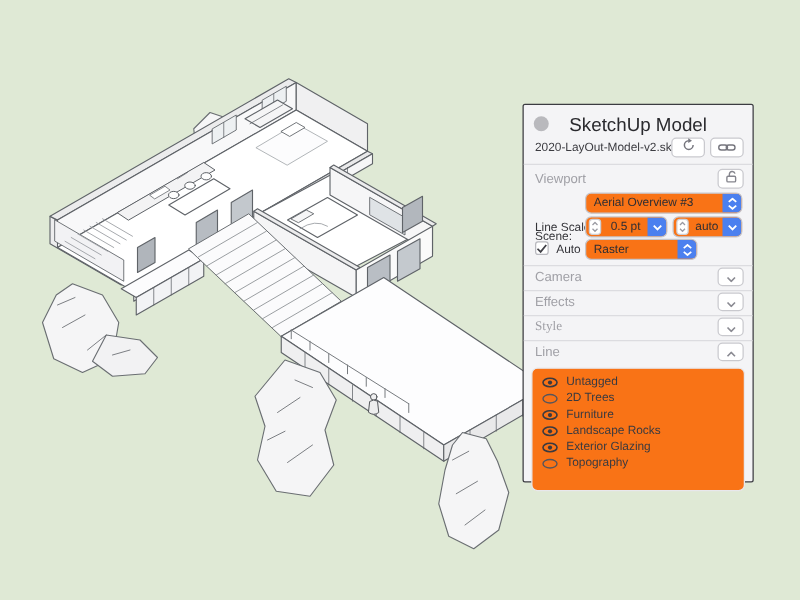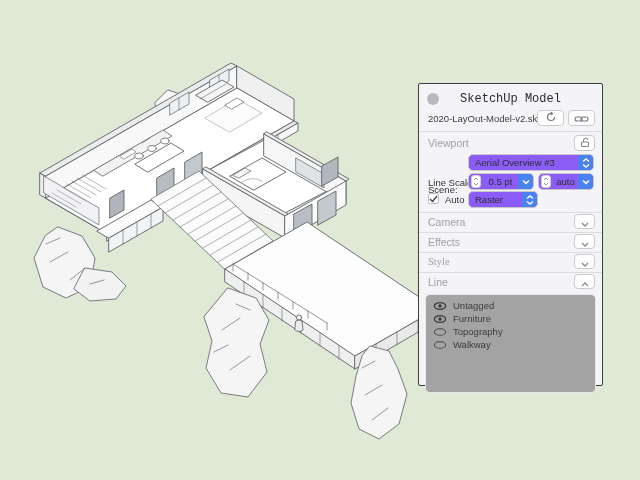--- a/index.html
+++ b/index.html
@@ -12,38 +12,38 @@
   #model-canvas{position:absolute;left:0;top:0;}
 
   
   .panel{
     position:absolute;left:418px;top:83px;width:185px;height:303px;
     background:#f4f4f6;border:1.5px solid #3c3c42;border-radius:2px;
     box-sizing:border-box;color:#2e2e33;
   }
   .abs{position:absolute;}
   .hdr-dot{left:8px;top:9px;width:12px;height:12px;border-radius:50%;background:#b9b9bd;}
-  .hdr-title{left:0;right:0;top:8px;text-align:center;font-size:12px;color:#2a2a2e;font-family:Liberation Mono, monospace;}
+  .hdr-title{left:0;right:0;top:8px;text-align:center;font-size:15px;color:#2a2a2e;}
   .hdr-file{left:9px;top:29px;font-size:9.5px;color:#3c3c41;}
   .sm-btn{height:16px;background:#fff;border:1px solid #c9c9ce;border-radius:4px;
     display:flex;align-items:center;justify-content:center;box-sizing:border-box;}
   .divider{left:0;right:0;height:1px;background:#dcdce0;}
   .sec-label{font-size:10.5px;color:#a0a0a6;}
   .fld-label{font-size:9.5px;color:#333338;}
-  .combo{background:#8b5cf6;border:1px solid #c6c6cb;border-radius:5px;box-sizing:border-box;
+  .combo{background:#f97316;border:1px solid #c6c6cb;border-radius:5px;box-sizing:border-box;
     display:flex;align-items:center;overflow:hidden;}
   .combo .txt{flex:1;font-size:9.5px;color:#2e2e33;padding-left:6px;white-space:nowrap;overflow:hidden;}
   .combo .txt.center{padding-left:2px;text-align:center;}
   .blue-cap{width:15px;align-self:stretch;background:#4b80ef;display:flex;align-items:center;justify-content:center;flex:0 0 15px;}
   .mini-stepper{width:10px;height:13px;margin-left:2px;background:#fff;border:1px solid #cfcfd4;border-radius:3px;
     display:flex;align-items:center;justify-content:center;flex:0 0 10px;box-sizing:border-box;}
   .checkbox{width:11px;height:11px;background:#fff;border:1px solid #b9b9bf;border-radius:2.5px;
     display:flex;align-items:center;justify-content:center;box-sizing:border-box;}
   .disc-btn{width:21px;height:15px;}
-  .tags-box{left:6px;top:198px;width:171px;height:99px;background:#a3a3a3;border:1px solid #e8e8ec;
+  .tags-box{left:6px;top:198px;width:171px;height:99px;background:#f97316;border:1px solid #e8e8ec;
     border-radius:5px;box-sizing:border-box;padding-top:4px;}
   .tag-row{height:13px;display:flex;align-items:center;padding-left:7px;}
   .tag-row .eye{width:15px;height:10px;margin-right:5px;flex:0 0 15px;display:flex;align-items:center;}
   .tag-row .tname{font-size:9.5px;color:#3a3a40;}
 </style>
 </head>
 <body>
 
 <svg id="model-canvas" width="640" height="480" viewBox="0 0 640 480" stroke-linejoin="round" stroke-linecap="round">
 
@@ -253,21 +253,21 @@
         </svg>
     </span>
   </div>
 
   <div class="abs checkbox" style="left:9px;top:109px;">
     <svg width="9" height="8" viewBox="0 0 9 8">
         <polyline points="1,4 3.5,6.5 8,1" fill="none" stroke="#3f3f46" stroke-width="1.4"></polyline>
       </svg>
   </div>
   <div class="abs fld-label" style="left:26px;top:110px;">Auto</div>
-  <div class="abs combo" style="left:49px;top:107px;width:70px;height:17px;">
+  <div class="abs combo" style="left:49px;top:107px;width:90px;height:17px;">
     <span class="txt">Raster</span>
     <span class="blue-cap">
       <svg width="8" height="10" viewBox="0 0 8 10">
           <polyline points="1,3.5 4,1 7,3.5" stroke="#fff" fill="none" stroke-width="1.4"></polyline>
           <polyline points="1,6.5 4,9 7,6.5" stroke="#fff" fill="none" stroke-width="1.4"></polyline>
         </svg>
     </span>
   </div>
 
   <div class="abs divider" style="top:128px;"></div>
@@ -309,36 +309,54 @@
           <svg width="14" height="10" viewBox="0 0 14 10">
             <ellipse cx="7" cy="5" rx="5.6" ry="3.4" fill="none" stroke="#3a3a40" stroke-width="1.3"></ellipse>
             <circle cx="7" cy="5" r="1.7" fill="#3a3a40"></circle>
           </svg>
         </span>
       <span class="tname">Untagged</span>
     </div>
     <div class="tag-row">
       <span class="eye">
           <svg width="14" height="10" viewBox="0 0 14 10">
+            <ellipse cx="7" cy="5" rx="5.6" ry="3.4" fill="none" stroke="#55555c" stroke-width="1.1"></ellipse>
+          </svg>
+        </span>
+      <span class="tname">2D Trees</span>
+    </div>
+    <div class="tag-row">
+      <span class="eye">
+          <svg width="14" height="10" viewBox="0 0 14 10">
             <ellipse cx="7" cy="5" rx="5.6" ry="3.4" fill="none" stroke="#3a3a40" stroke-width="1.3"></ellipse>
             <circle cx="7" cy="5" r="1.7" fill="#3a3a40"></circle>
           </svg>
         </span>
       <span class="tname">Furniture</span>
     </div>
     <div class="tag-row">
       <span class="eye">
           <svg width="14" height="10" viewBox="0 0 14 10">
+            <ellipse cx="7" cy="5" rx="5.6" ry="3.4" fill="none" stroke="#3a3a40" stroke-width="1.3"></ellipse>
+            <circle cx="7" cy="5" r="1.7" fill="#3a3a40"></circle>
+          </svg>
+        </span>
+      <span class="tname">Landscape Rocks</span>
+    </div>
+    <div class="tag-row">
+      <span class="eye">
+          <svg width="14" height="10" viewBox="0 0 14 10">
+            <ellipse cx="7" cy="5" rx="5.6" ry="3.4" fill="none" stroke="#3a3a40" stroke-width="1.3"></ellipse>
+            <circle cx="7" cy="5" r="1.7" fill="#3a3a40"></circle>
+          </svg>
+        </span>
+      <span class="tname">Exterior Glazing</span>
+    </div>
+    <div class="tag-row">
+      <span class="eye">
+          <svg width="14" height="10" viewBox="0 0 14 10">
             <ellipse cx="7" cy="5" rx="5.6" ry="3.4" fill="none" stroke="#55555c" stroke-width="1.1"></ellipse>
           </svg>
         </span>
       <span class="tname">Topography</span>
     </div>
-    <div class="tag-row">
-      <span class="eye">
-          <svg width="14" height="10" viewBox="0 0 14 10">
-            <ellipse cx="7" cy="5" rx="5.6" ry="3.4" fill="none" stroke="#55555c" stroke-width="1.1"></ellipse>
-          </svg>
-        </span>
-      <span class="tname">Walkway</span>
-    </div>
   </div>
 </div>
 
 </body></html>

